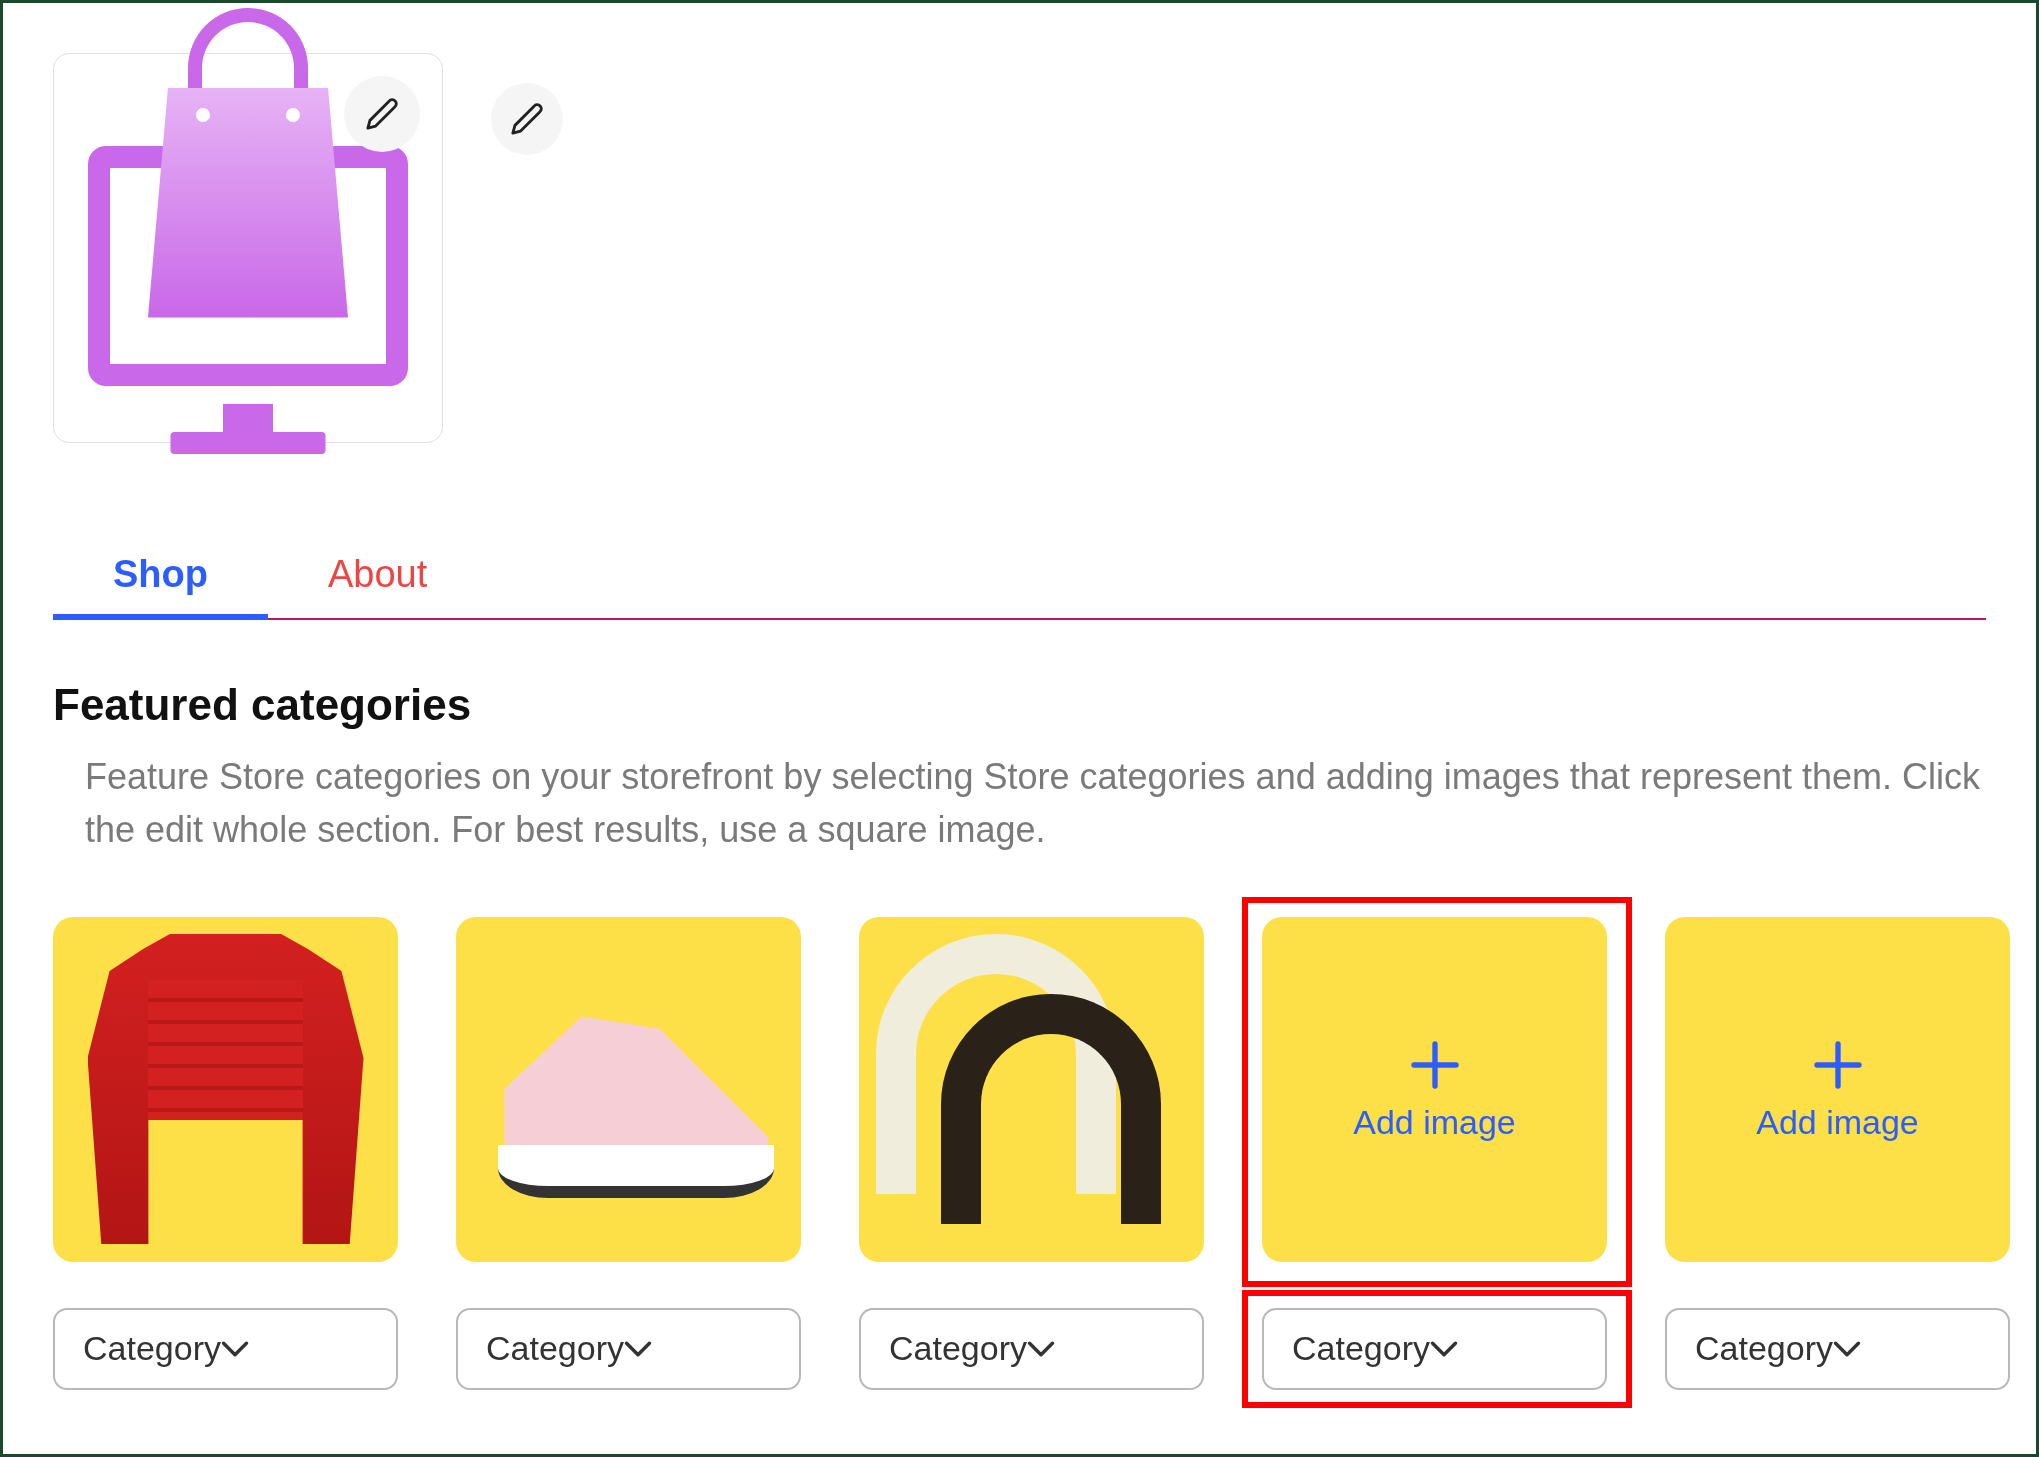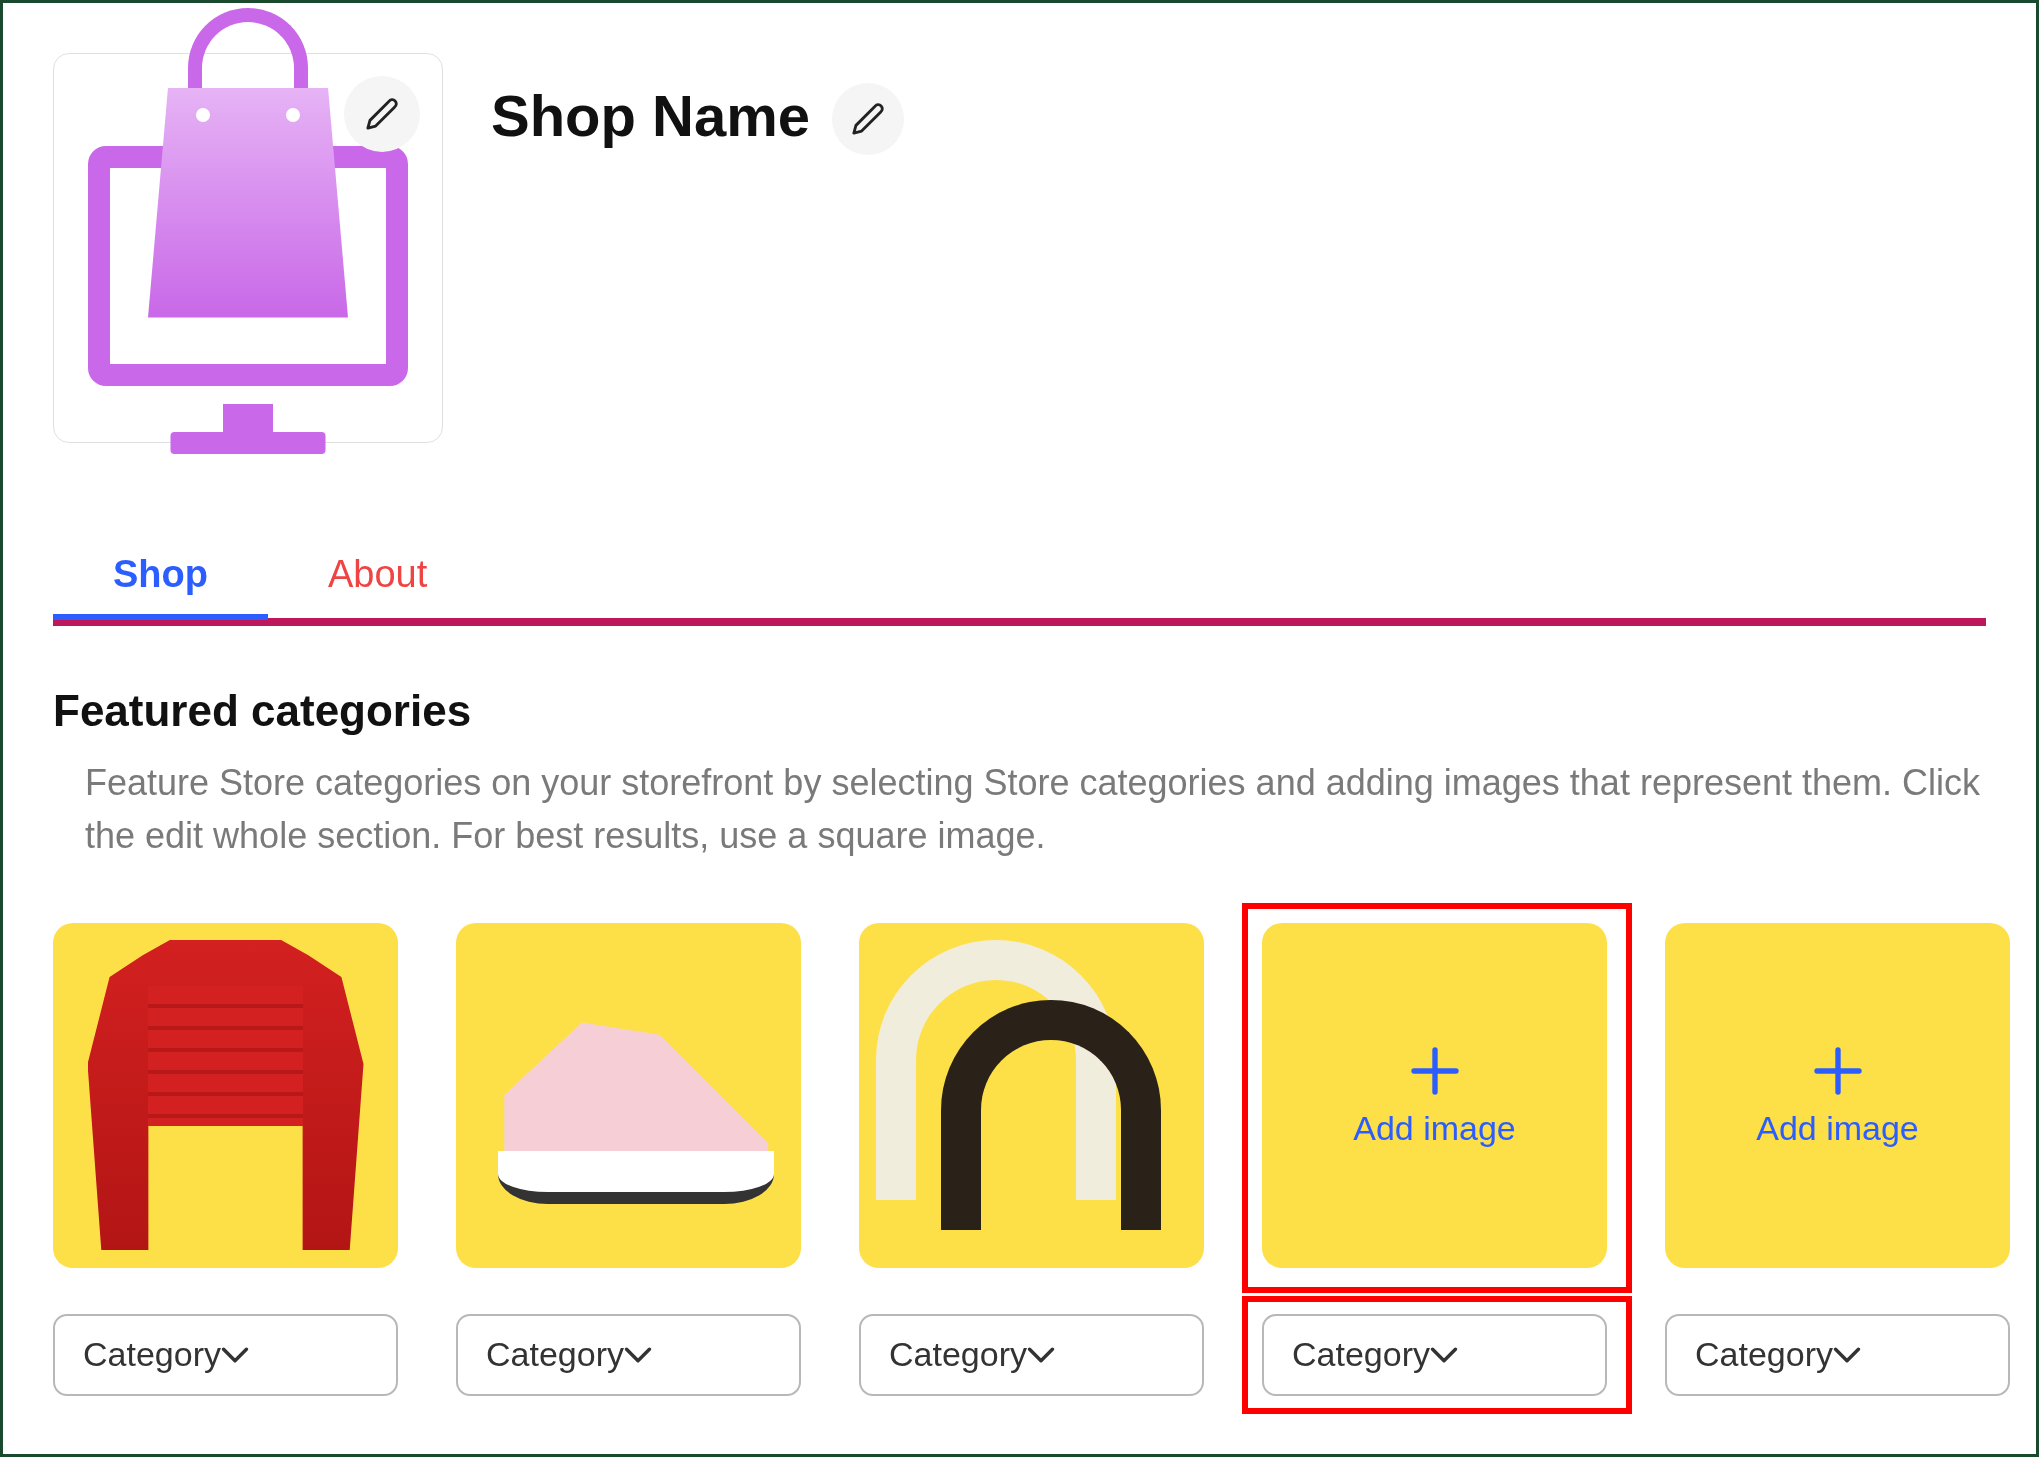--- a/index.html
+++ b/index.html
@@ -121,21 +121,21 @@
       padding-top: 22px;
     }
     .shop-title {
       font-size: 58px;
       font-weight: 800;
       color: #111;
     }
     .tabs {
       display: flex;
       gap: 0;
-      border-bottom: 8px solid #be185d;
+      border-bottom: 2px solid #be185d;
       margin-bottom: 60px;
     }
     .tab {
       padding: 20px 60px 22px 60px;
       font-size: 38px;
       font-weight: 500;
       color: #ef4444;
       cursor: pointer;
       position: relative;
     }
@@ -290,21 +290,20 @@
       <div class="logo-stand"></div>
       <div class="logo-base"></div>
     </div>
     <div class="edit-badge">
       <svg class="pencil-icon" viewBox="0 0 24 24" fill="none" stroke="#222" stroke-width="2" stroke-linecap="round" stroke-linejoin="round">
         <path d="M17 3a2.85 2.85 0 1 1 4 4L7.5 20.5 2 22l1.5-5.5L17 3z"></path>
       </svg>
     </div>
   </div>
   <div class="title-row">
-    <h1 class="shop-title">Shop Name</h1>
     <div class="edit-badge-title">
       <svg class="pencil-icon" viewBox="0 0 24 24" fill="none" stroke="#222" stroke-width="2" stroke-linecap="round" stroke-linejoin="round">
         <path d="M17 3a2.85 2.85 0 1 1 4 4L7.5 20.5 2 22l1.5-5.5L17 3z"></path>
       </svg>
     </div>
   </div>
 </div>
 
 <div class="tabs">
   <div class="tab active">Shop</div>

